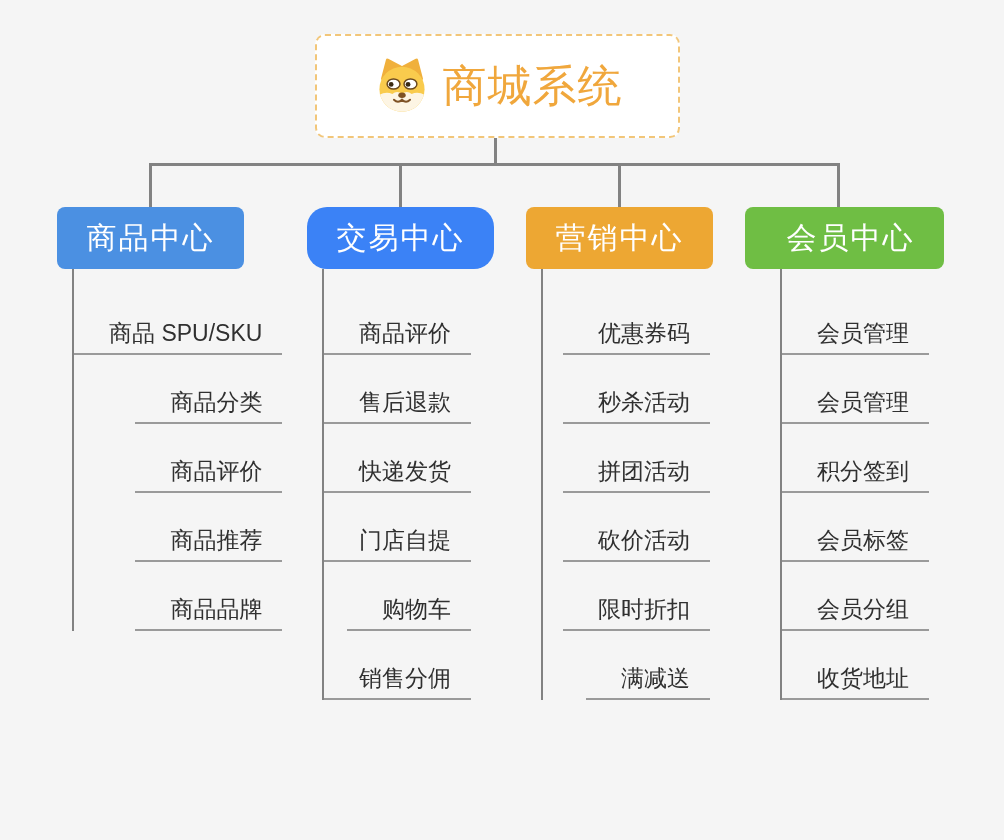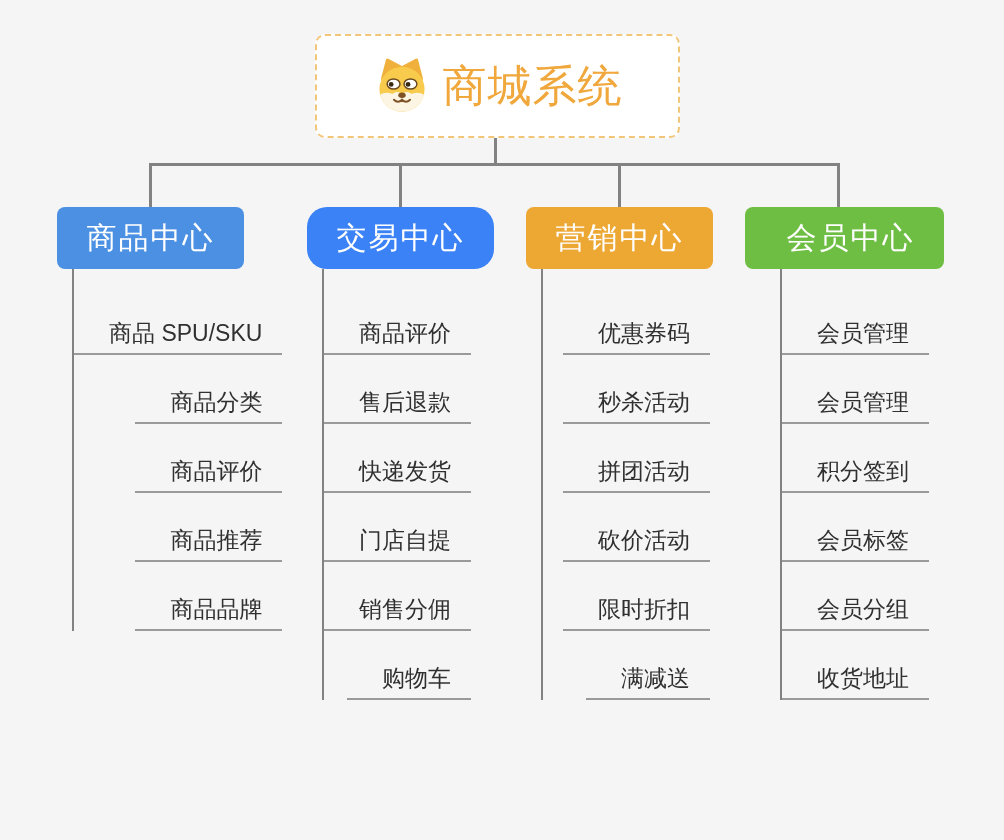--- a/index.html
+++ b/index.html
@@ -107,22 +107,22 @@
     <div class="leaf">商品评价</div>
     <div class="leaf">商品推荐</div>
     <div class="leaf">商品品牌</div>
   </div>
 
   <div class="branch-col col-2">
     <div class="leaf">商品评价</div>
     <div class="leaf">售后退款</div>
     <div class="leaf">快递发货</div>
     <div class="leaf">门店自提</div>
+    <div class="leaf">购物车</div>
     <div class="leaf">销售分佣</div>
-    <div class="leaf">购物车</div>
   </div>
 
   <div class="branch-col col-3">
     <div class="leaf">优惠券码</div>
     <div class="leaf">秒杀活动</div>
     <div class="leaf">拼团活动</div>
     <div class="leaf">砍价活动</div>
     <div class="leaf">限时折扣</div>
     <div class="leaf">满减送</div>
   </div>

